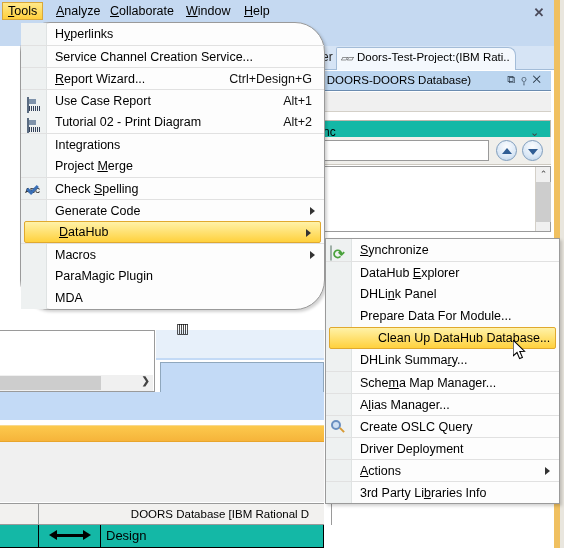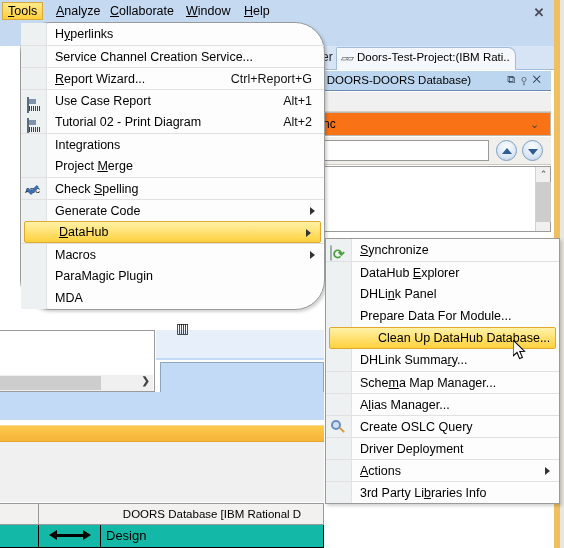--- a/index.html
+++ b/index.html
@@ -64,22 +64,22 @@
   }
   .doc-bar-btns {
     position: absolute; right: 4px; top: 2px;
     font-size: 11px; color: #2b3a4a; letter-spacing: 6px;
   }
   .panel-gray {
     position: absolute; left: 320px; top: 92px; width: 231px; height: 20px;
     background: #f0f0f0; border-bottom: 1px solid #d4d0c8;
   }
   .combo-row {
-    position: absolute; left: 320px; top: 112px; width: 231px; height: 24px;
-    background: #f97316; border: 1px solid #bdb8ae;
+    position: absolute; left: 320px; top: 120px; width: 231px; height: 24px;
+    background: #14b8a6; border: 1px solid #bdb8ae;
   }
   .combo-caret {
     position: absolute; right: 8px; top: 5px; width: 12px; height: 12px;
     color: #444; font-size: 11px;
   }
   .combo-text { position: absolute; left: 2px; top: 4px; font-size: 12px; }
   .search-row {
     position: absolute; left: 320px; top: 137px; width: 231px; height: 28px;
     background: #f0efeb; border-bottom: 1px solid #cdc9c0;
   }
@@ -353,21 +353,21 @@
         <div class="lowpane-harrow">❯</div>
       </div>
     </div>
 
     <div class="lowpane-blue"></div>
     <div class="orange-bar"></div>
     <div class="gray-gap"></div>
 
     <div class="tbl-head">
       <div class="cell" style="left:0px;width:39px;"></div>
-      <div class="cell" style="left:101px;width:223px;">DOORS Database [IBM Rational D</div>
+      <div class="cell" style="left:109px;width:223px;">DOORS Database [IBM Rational D</div>
     </div>
 
     <div class="tbl-row">
       <div class="cell" style="left:0px;width:39px;"></div>
       <div class="cell" style="left:39px;width:62px;text-align:center;">
         <span class="arrow-both">
           <span class="hl"></span><span class="shaft"></span><span class="hr"></span>
         </span>
       </div>
       <div class="cell" style="left:101px;width:223px;padding-left:5px;">Design</div>
@@ -392,21 +392,21 @@
       <div class="mi">
         H<span class="u">y</span>perlinks
       </div>
 
       <div class="mi sep-top">
         <span>Service Channel Creation Service...</span>
       </div>
 
       <div class="mi sep-top">
         <span class="u">R</span>eport Wizard...
-        <span class="accel">Ctrl+Report+G</span>
+        <span class="accel">Ctrl+Design+G</span>
       </div>
 
       <div class="mi sep-top">
         <span class="ico"><span class="ico-doc"></span></span>
         <span>Use Case Report</span>
         <span class="accel">Alt+1</span>
       </div>
 
       <div class="mi">
         <span class="ico"><span class="ico-doc"></span></span>

